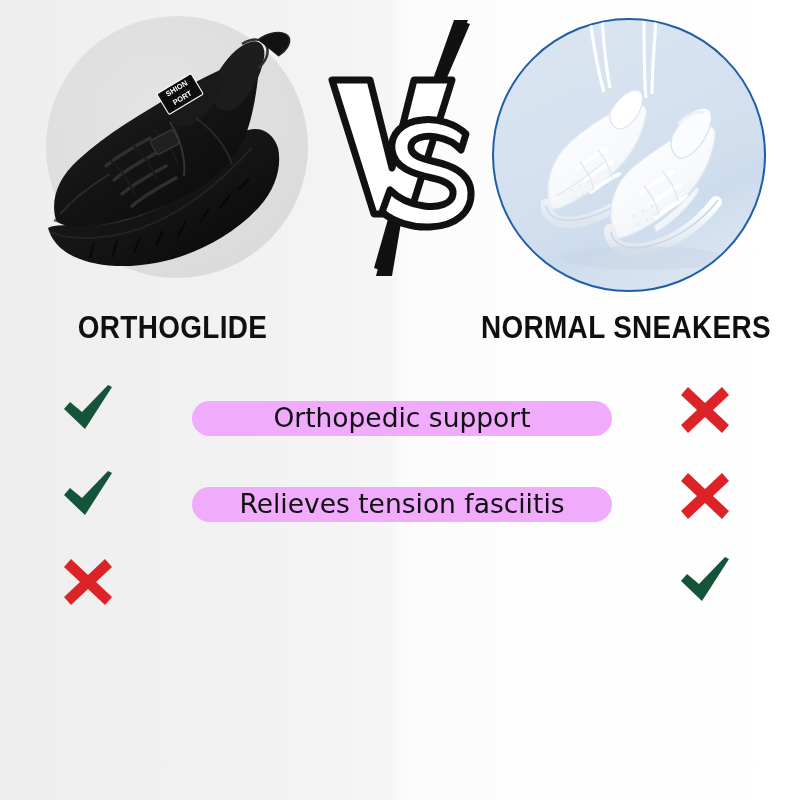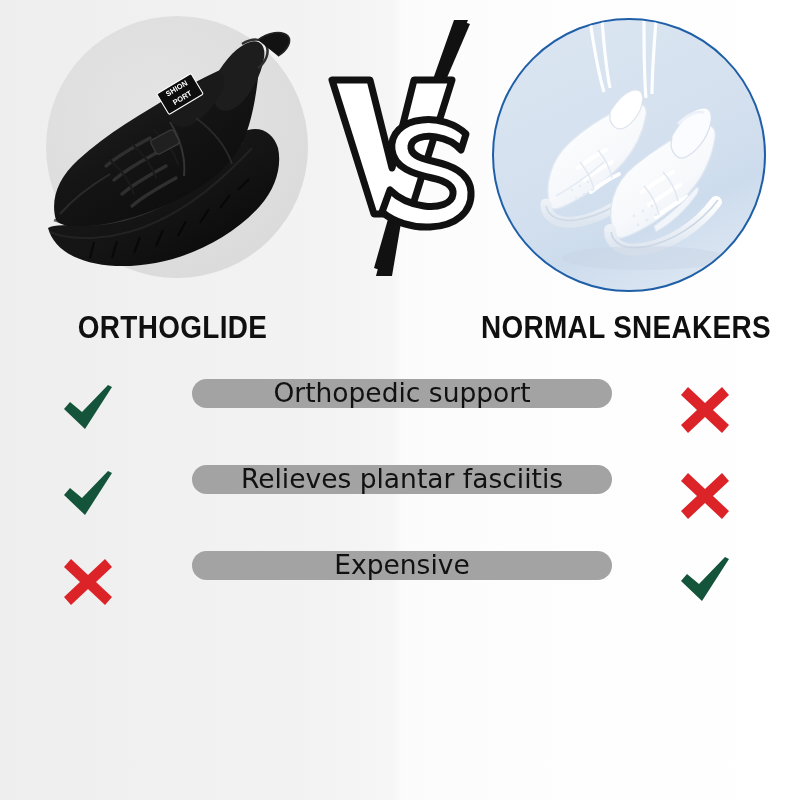--- a/index.html
+++ b/index.html
@@ -102,24 +102,24 @@
     position: absolute;
     left: 0; top: 366px;
     width: 800px;
   }
   .row {
     position: relative;
     height: 86px;
   }
   .pill {
     position: absolute;
-    left: 192px; top: 13px;
-    width: 420px; height: 29px;
+    left: 192px; top: 35px;
+    width: 420px; height: 35px;
     border-radius: 23px;
-    background: #a3a3a3;
+    background: #f0abfc;
     display: flex;
     align-items: center;
     justify-content: center;
     box-sizing: border-box;
     padding: 0 14px;
   }
   .pill-label {
     font-size: 26.5px;
     color: #111111;
     line-height: 1;
@@ -348,34 +348,31 @@
         <path d="M11,4 L28,20 L45,4 L52,12 L36,27 L52,42 L45,50 L28,34 L11,50 L4,42 L20,27 L4,12 Z" fill="#dc2328"></path>
       </svg>
     </div>
 
 
     <div class="row">
       <svg class="mark mark-left" viewBox="0 0 56 54">
         <path d="M4,26 L10,19 L22,29 L48,2 L52,4 L25,46 Z" fill="#14543a"></path>
       </svg>
       <div class="pill">
-        <span class="pill-label">Relieves plantar fasciitis</span>
+        <span class="pill-label">Relieves tension fasciitis</span>
       </div>
       <svg class="mark mark-right" viewBox="0 0 56 54">
         <path d="M11,4 L28,20 L45,4 L52,12 L36,27 L52,42 L45,50 L28,34 L11,50 L4,42 L20,27 L4,12 Z" fill="#dc2328"></path>
       </svg>
     </div>
 
 
     <div class="row">
       <svg class="mark mark-left" viewBox="0 0 56 54">
         <path d="M11,4 L28,20 L45,4 L52,12 L36,27 L52,42 L45,50 L28,34 L11,50 L4,42 L20,27 L4,12 Z" fill="#dc2328"></path>
       </svg>
-      <div class="pill">
-        <span class="pill-label">Expensive</span>
-      </div>
       <svg class="mark mark-right" viewBox="0 0 56 54">
         <path d="M4,26 L10,19 L22,29 L48,2 L52,4 L25,46 Z" fill="#14543a"></path>
       </svg>
     </div>
 
   </div>
 </div>
 
 </body></html>

